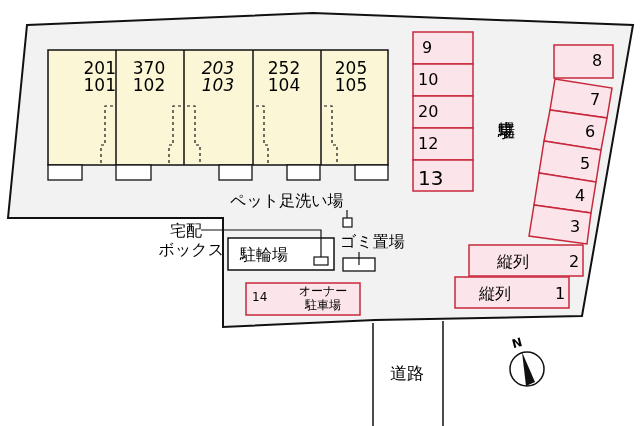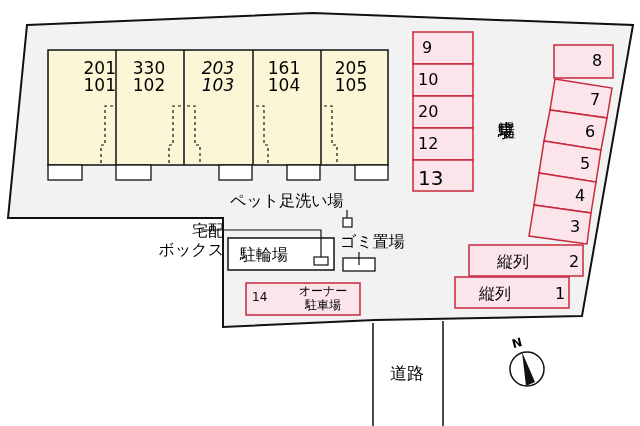--- a/index.html
+++ b/index.html
@@ -84,29 +84,29 @@
     <polygon points="522,352 535,382 526,386" fill="#111"></polygon>
   </g>
 </svg>
 
 <div>
   <div style="position:absolute;left:54px;top:60px;width:62px;text-align:right;font-size:17px;line-height:17px;">
     <div>201</div>
     <div>101</div>
   </div>
   <div style="position:absolute;left:118px;top:60px;width:62px;text-align:center;font-size:17px;line-height:17px;">
-    <div>330</div>
+    <div>370</div>
     <div>102</div>
   </div>
   <div style="position:absolute;left:187px;top:60px;width:62px;text-align:center;font-size:17px;line-height:17px;font-style:italic;">
     <div>203</div>
     <div>103</div>
   </div>
   <div style="position:absolute;left:253px;top:60px;width:62px;text-align:center;font-size:17px;line-height:17px;">
-    <div>161</div>
+    <div>252</div>
     <div>104</div>
   </div>
   <div style="position:absolute;left:320px;top:60px;width:62px;text-align:center;font-size:17px;line-height:17px;">
     <div>205</div>
     <div>105</div>
   </div>
 </div>
 
 <div style="position:absolute;left:422px;top:38px;font-size:16px;">9</div>
 <div style="position:absolute;left:418px;top:70px;font-size:16px;">10</div>
@@ -133,19 +133,19 @@
 <div style="position:absolute;left:252px;top:290px;font-size:12px;">14</div>
 <div style="position:absolute;left:290px;top:284px;width:66px;text-align:center;font-size:12px;line-height:14px;">
   <div>オーナー</div>
   <div>駐車場</div>
 </div>
 
 <div style="position:absolute;left:230px;top:191px;font-size:16px;">ペット足洗い場</div>
 <div style="position:absolute;left:340px;top:232px;font-size:16px;">ゴミ置場</div>
 <div style="position:absolute;left:240px;top:245px;font-size:16px;">駐輪場</div>
 <div style="position:absolute;left:138px;top:221px;width:86px;text-align:right;font-size:16px;line-height:19px;">
-  <div style="">宅配</div>
+  <div style="padding-right:22px;">宅配</div>
   <div>ボックス</div>
 </div>
 
 <div style="position:absolute;left:390px;top:362px;font-size:17px;">道路</div>
 
 <div style="position:absolute;left:512px;top:336px;font-size:12px;font-weight:bold;transform:rotate(-15deg);">N</div>
 
 </body></html>

